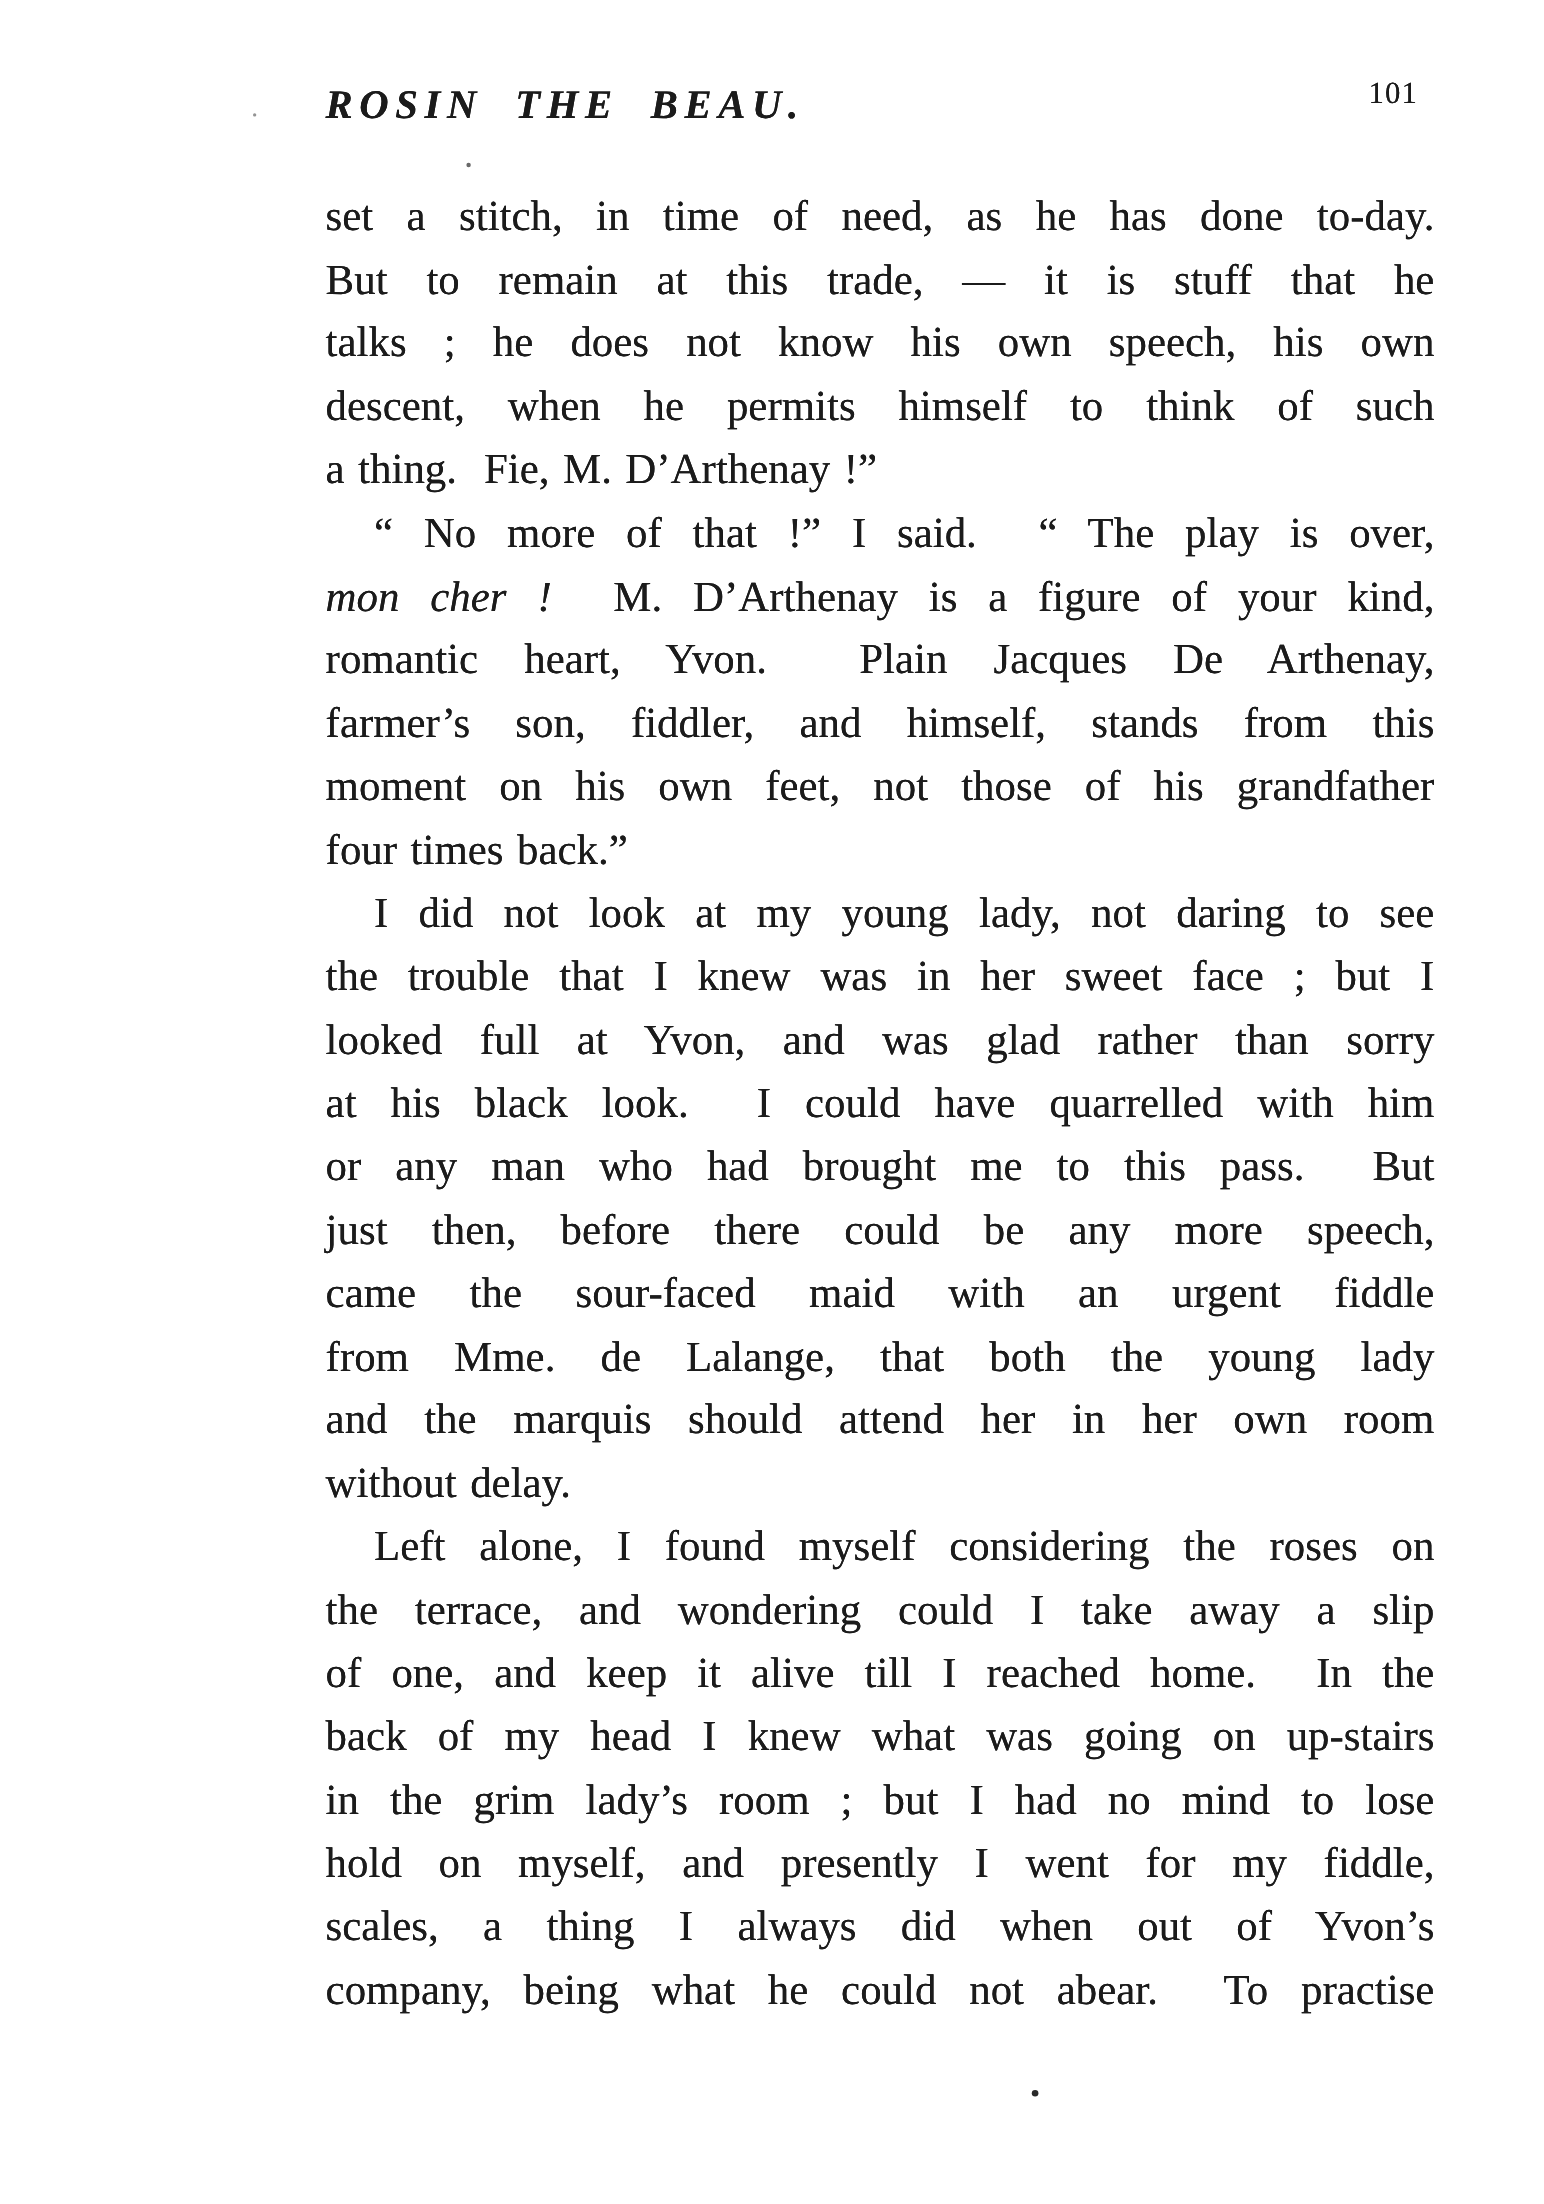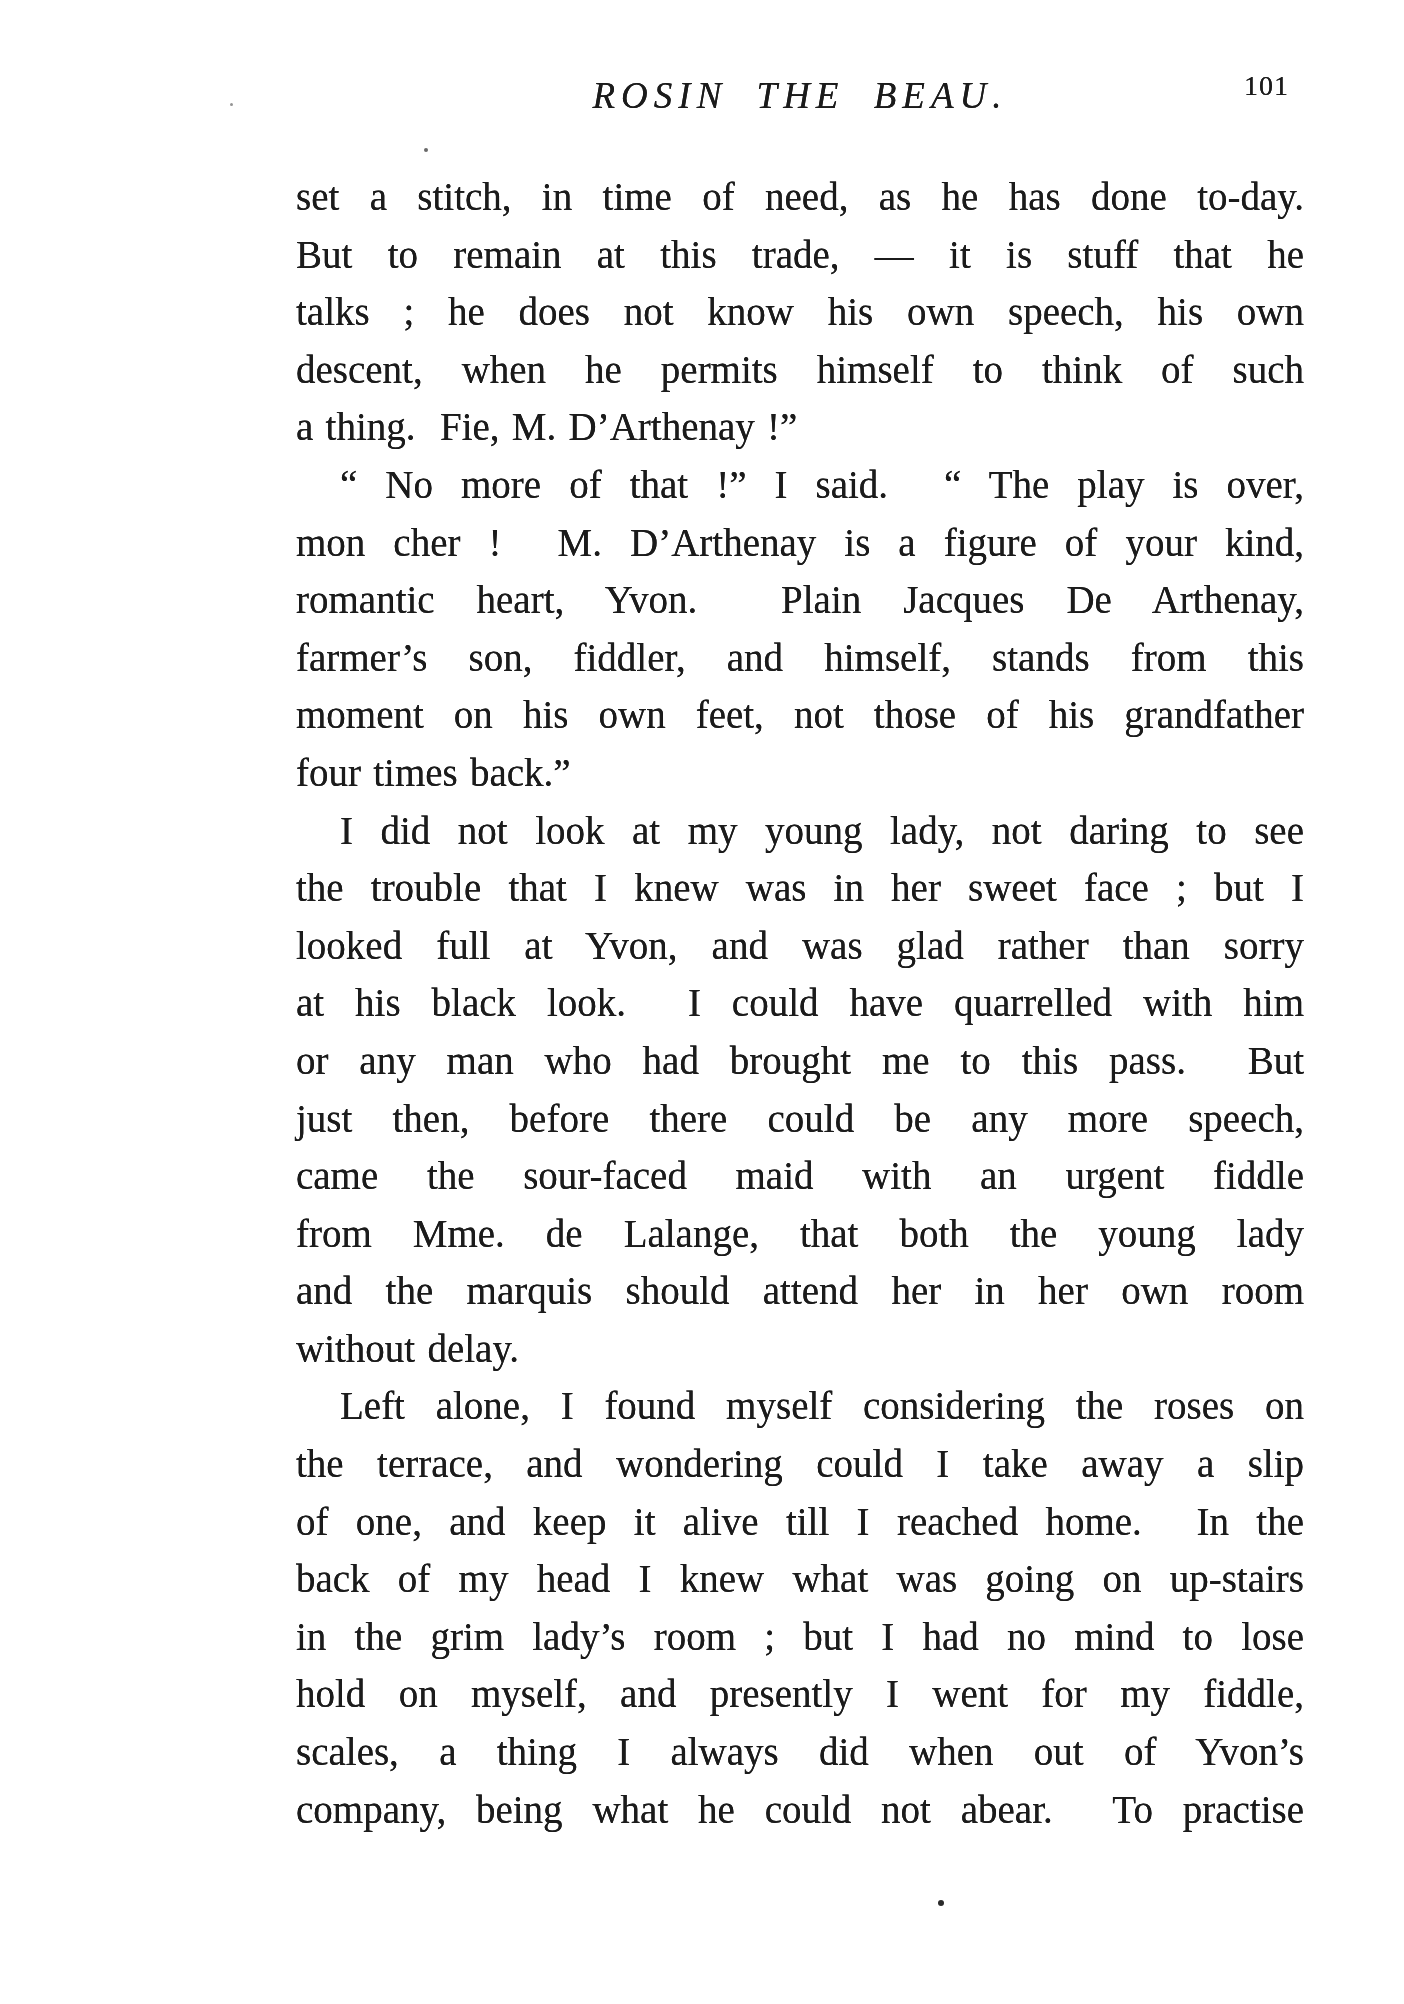--- a/index.html
+++ b/index.html
@@ -9,43 +9,43 @@
     width:1404px; height:2004px;
     background:var(--paper,#fff);
     font-family:"Liberation Serif", serif;
     color:var(--ink,#1b1b1b);
     overflow:hidden;
   }
   .running-header {
     position:absolute; left:296px; top:74px; width:1008px; height:60px;
   }
   .header-title {
-    display:block; text-align:center;
-    font-style:italic; font-weight:normal;
+    display:block; 
+    font-style:italic; font-weight:bold;
     font-size:37px; letter-spacing:6px; word-spacing:14px;
     text-shadow:0 0 0.5px currentColor;
   }
   .page-number {
     position:absolute; right:15px; top:-4px;
     font-size:28px; letter-spacing:1px;
     text-shadow:0 0 0.5px currentColor;
   }
   .textblock {
     position:absolute; left:296px; top:168px; width:1008px;
   }
   .line {
     box-sizing:border-box;
     width:100%; height:57.6px; line-height:57.6px;
     font-size:39px; word-spacing:2.5px;
     white-space:normal; overflow:visible;
     text-shadow:0 0 0.5px currentColor;
   }
   .line.just { text-align:justify; text-align-last:justify; }
   .line.indent { padding-left:44px; }
-  .em { }
+  .em { font-style:italic; }
   .speckle {
     position:absolute; background:#2a2a2a; border-radius:50%;
   }
   .speckle.s1 { left:938px; top:1900px; width:6px; height:6px; }
   .speckle.s2 { left:424px; top:148px; width:4px; height:4px; opacity:.7; }
   .speckle.s3 { left:230px; top:103px; width:3px; height:3px; opacity:.5; }
 </style>
 </head>
 <body>
 

